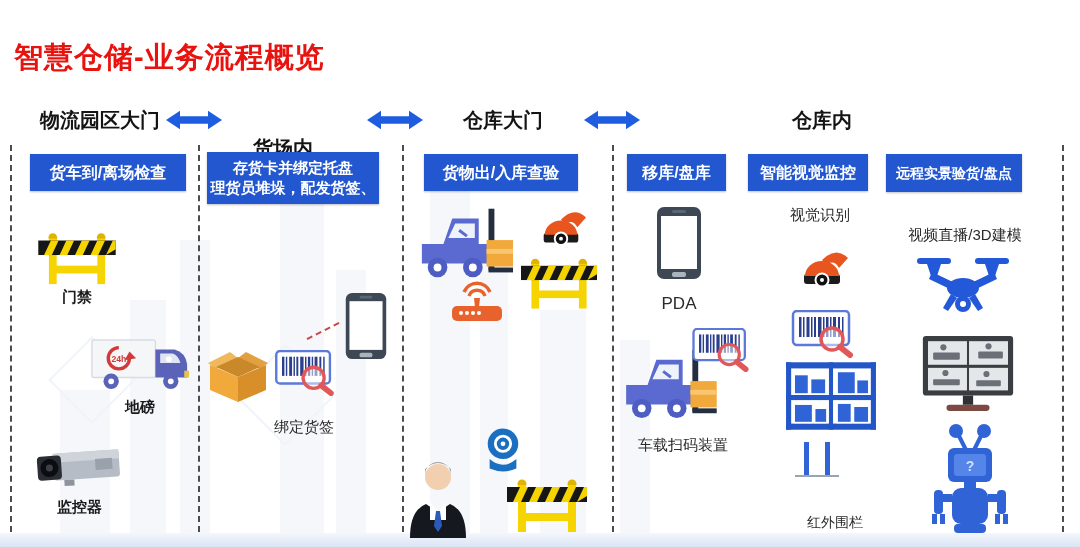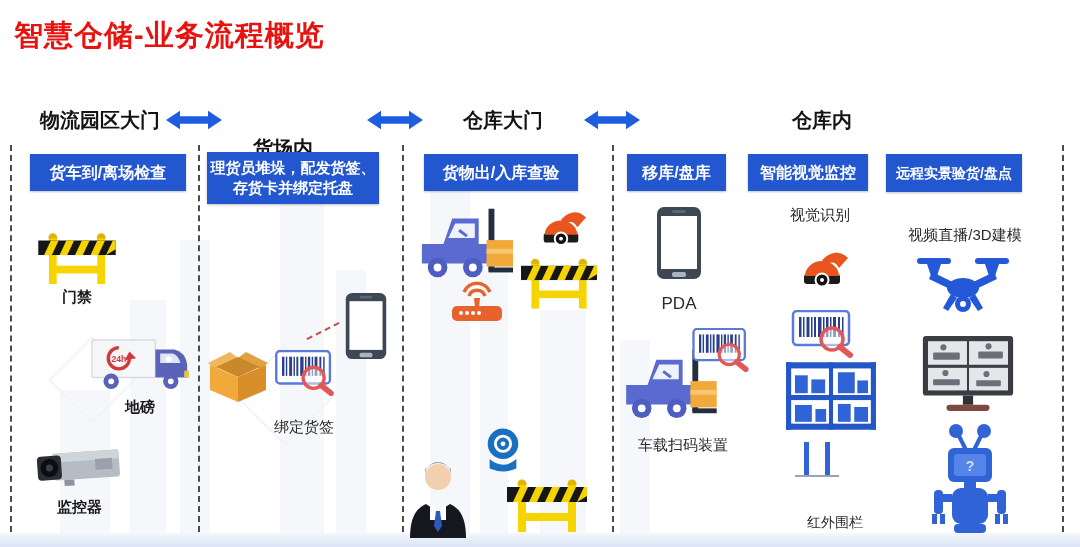--- a/index.html
+++ b/index.html
@@ -1,19 +1,19 @@
 <!DOCTYPE html>
 <html><head>
 <meta charset="utf-8">
 <style>
   html,body{margin:0;padding:0;background:#fff;}
   #stage{position:relative;width:1080px;height:547px;background:#ffffff;overflow:hidden;
          font-family:"Liberation Sans","DejaVu Sans",sans-serif;}
   .abs{position:absolute;}
-  .title{font-size:29px;font-weight:bold;color:#e8120e;letter-spacing:1px;}
+  .title{font-size:29px;font-weight:bold;color:#e8120e;letter-spacing:1px;margin-top:22px;}
   .zone{font-size:20px;font-weight:bold;color:#141414;text-align:center;}
   .bluelabel{background:#2257d0;color:#ffffff;font-weight:bold;text-align:center;
              display:flex;align-items:center;justify-content:center;flex-direction:column;
              box-shadow:0 1px 2px rgba(0,0,0,0.25);}
   .bluelabel .ln{display:block;line-height:1.35;}
   .cap-b{font-size:15px;font-weight:bold;color:#1a1a1a;text-align:center;}
   .cap{font-size:15px;color:#2b2b2b;text-align:center;}
   .divider{border-left:2px dashed #4c4c4c;width:0;}
   .icon{display:block;}
   .reddash{border-top:2px dashed #c84848;height:0;transform:rotate(-27deg);}
@@ -279,22 +279,22 @@
   <svg class="abs icon" style="left:90px;top:336px;width:100px;height:56px;z-index:2;">
       <use href="#sym-truck"></use>
     </svg>
   <div class="abs cap-b" style="left:90px;top:398px;width:100px;z-index:2;">地磅</div>
   <svg class="abs icon" style="left:32px;top:440px;width:95px;height:56px;z-index:2;">
       <use href="#sym-cctv"></use>
     </svg>
   <div class="abs cap-b" style="left:32px;top:498px;width:95px;z-index:2;">监控器</div>
 
   <div class="abs bluelabel" style="left:207px;top:152px;width:172px;height:52px;font-size:15px;z-index:2;">
+    <span class="ln">存货卡并绑定托盘</span>
     <span class="ln">理货员堆垛，配发货签、</span>
-    <span class="ln">存货卡并绑定托盘</span>
   </div>
   <svg class="abs icon" style="left:344px;top:292px;width:44px;height:68px;z-index:2;">
       <use href="#sym-phone"></use>
     </svg>
   <div class="abs reddash" style="left:305px;top:330px;width:36px;z-index:2;"></div>
   <svg class="abs icon" style="left:206px;top:344px;width:64px;height:60px;z-index:2;">
       <use href="#sym-box"></use>
     </svg>
   <svg class="abs icon" style="left:274px;top:350px;width:62px;height:46px;z-index:2;">
       <use href="#sym-barcode"></use>

